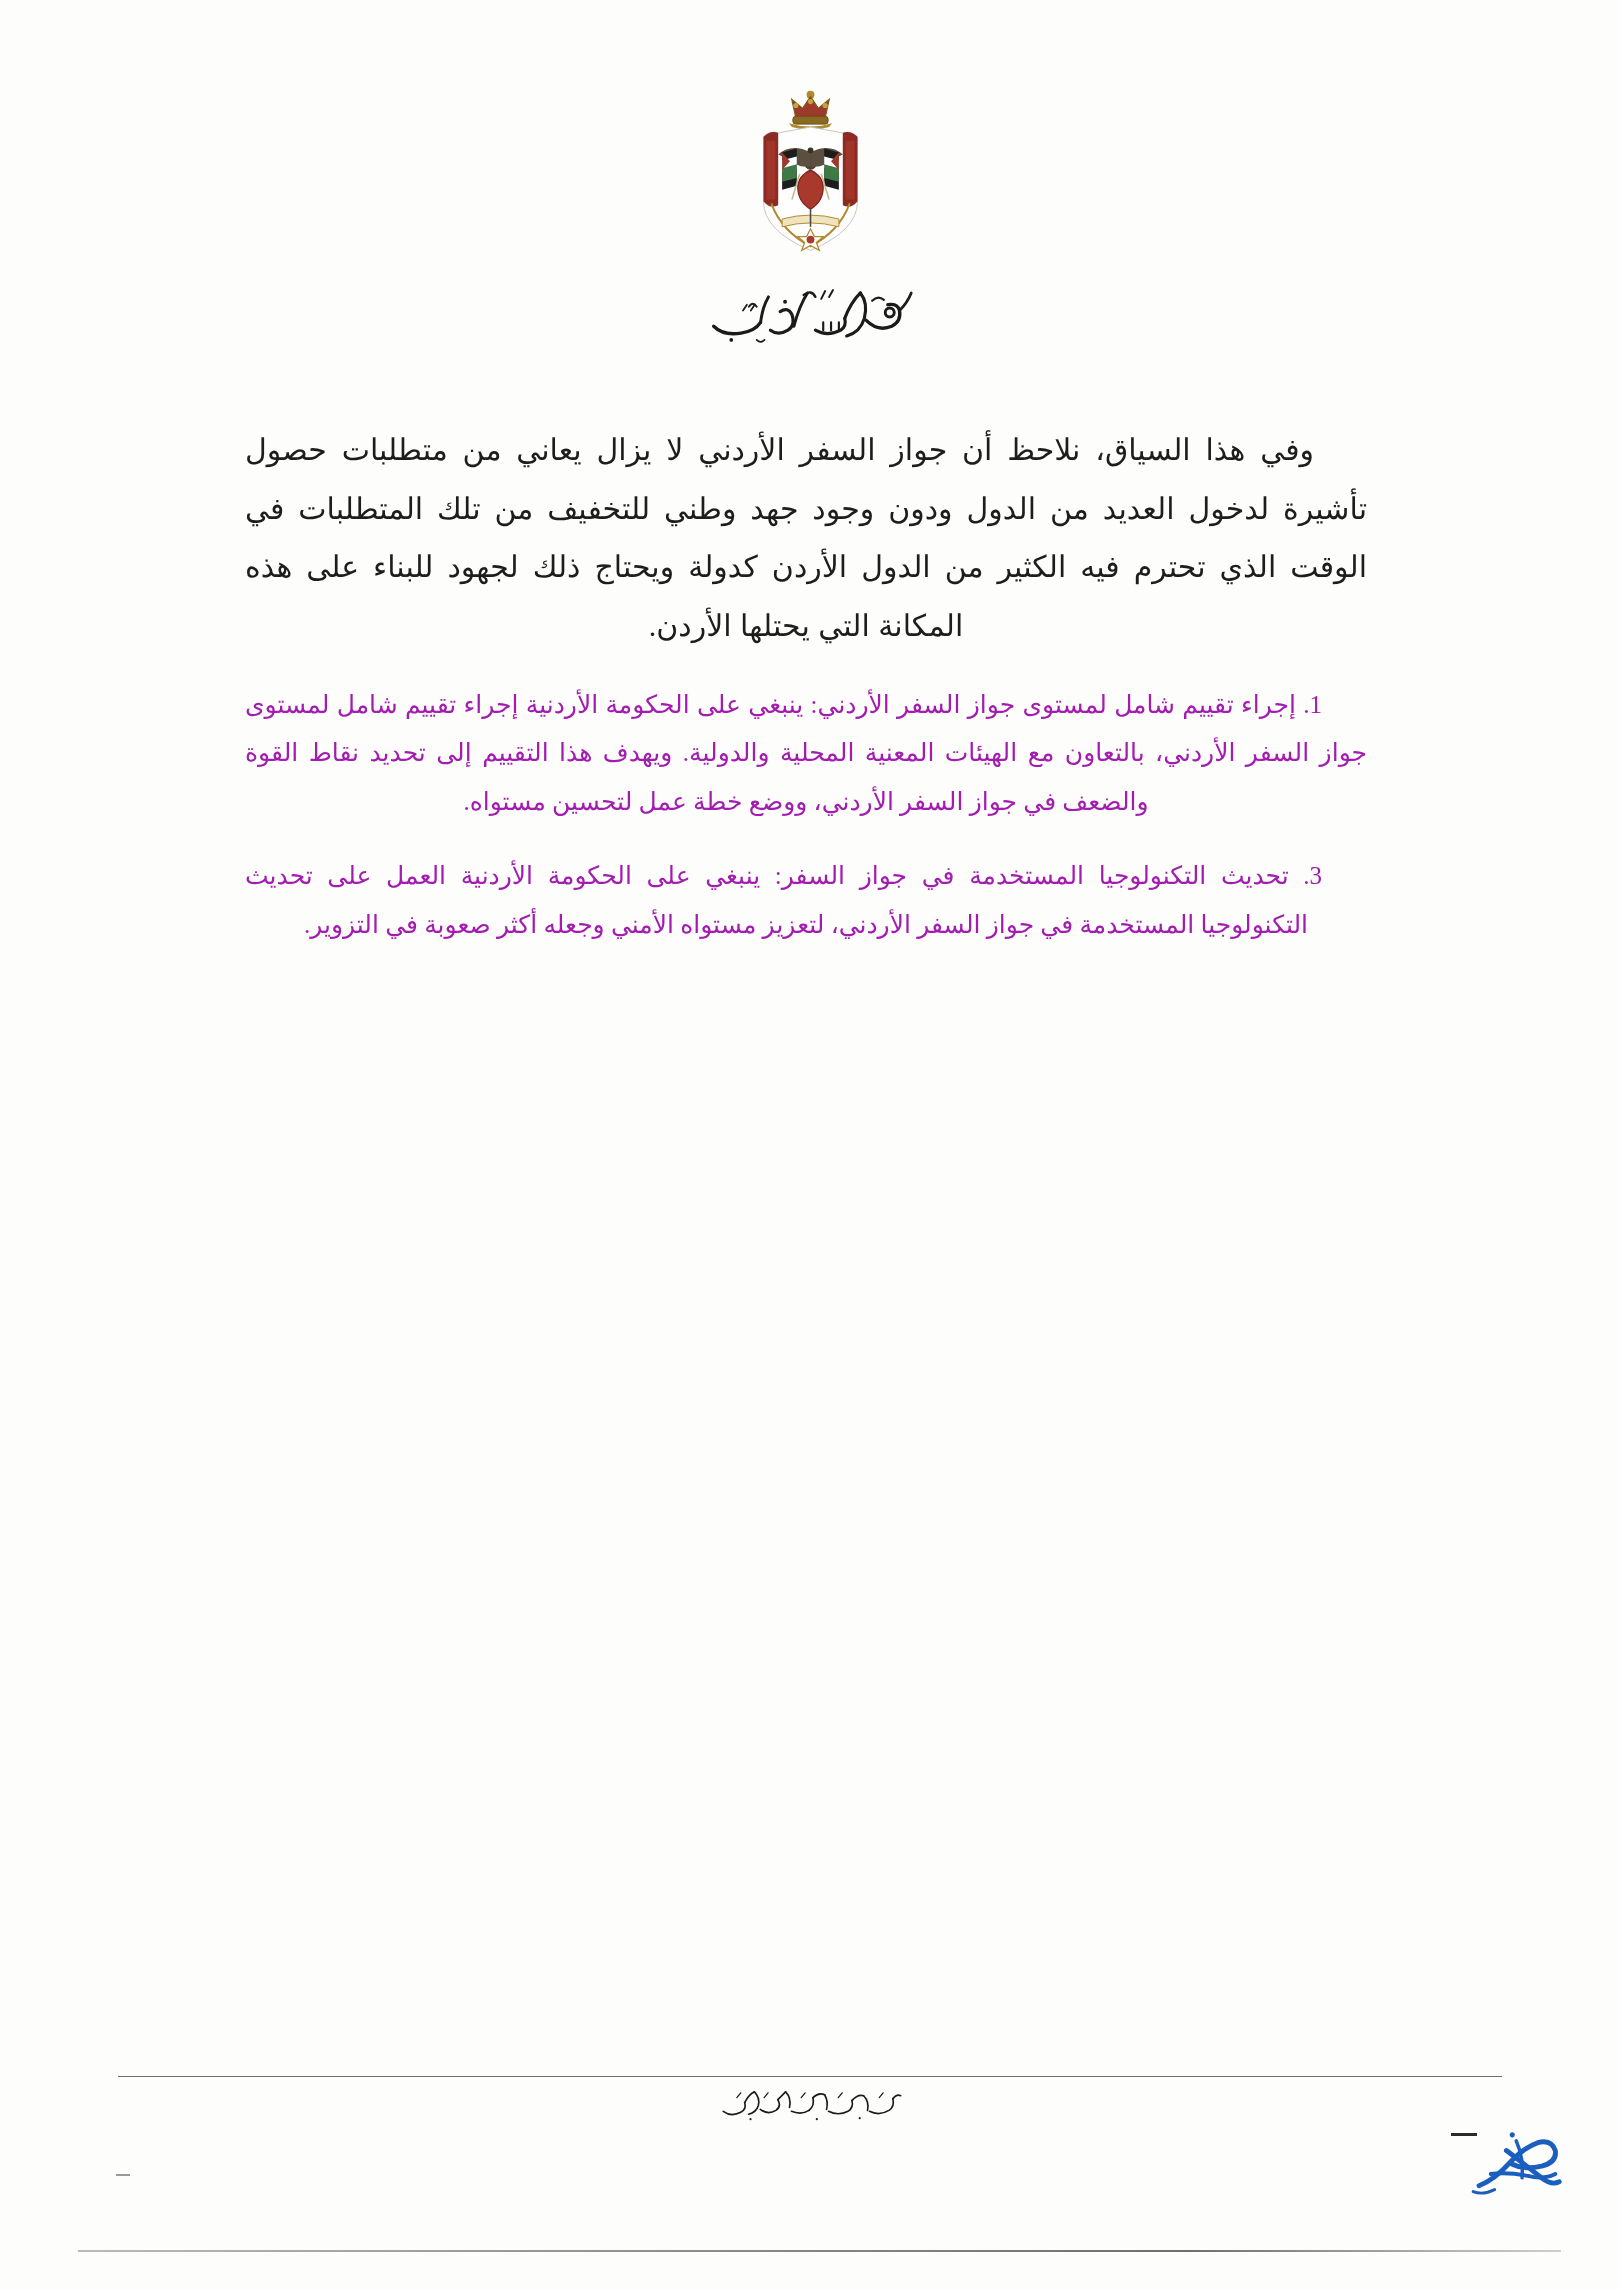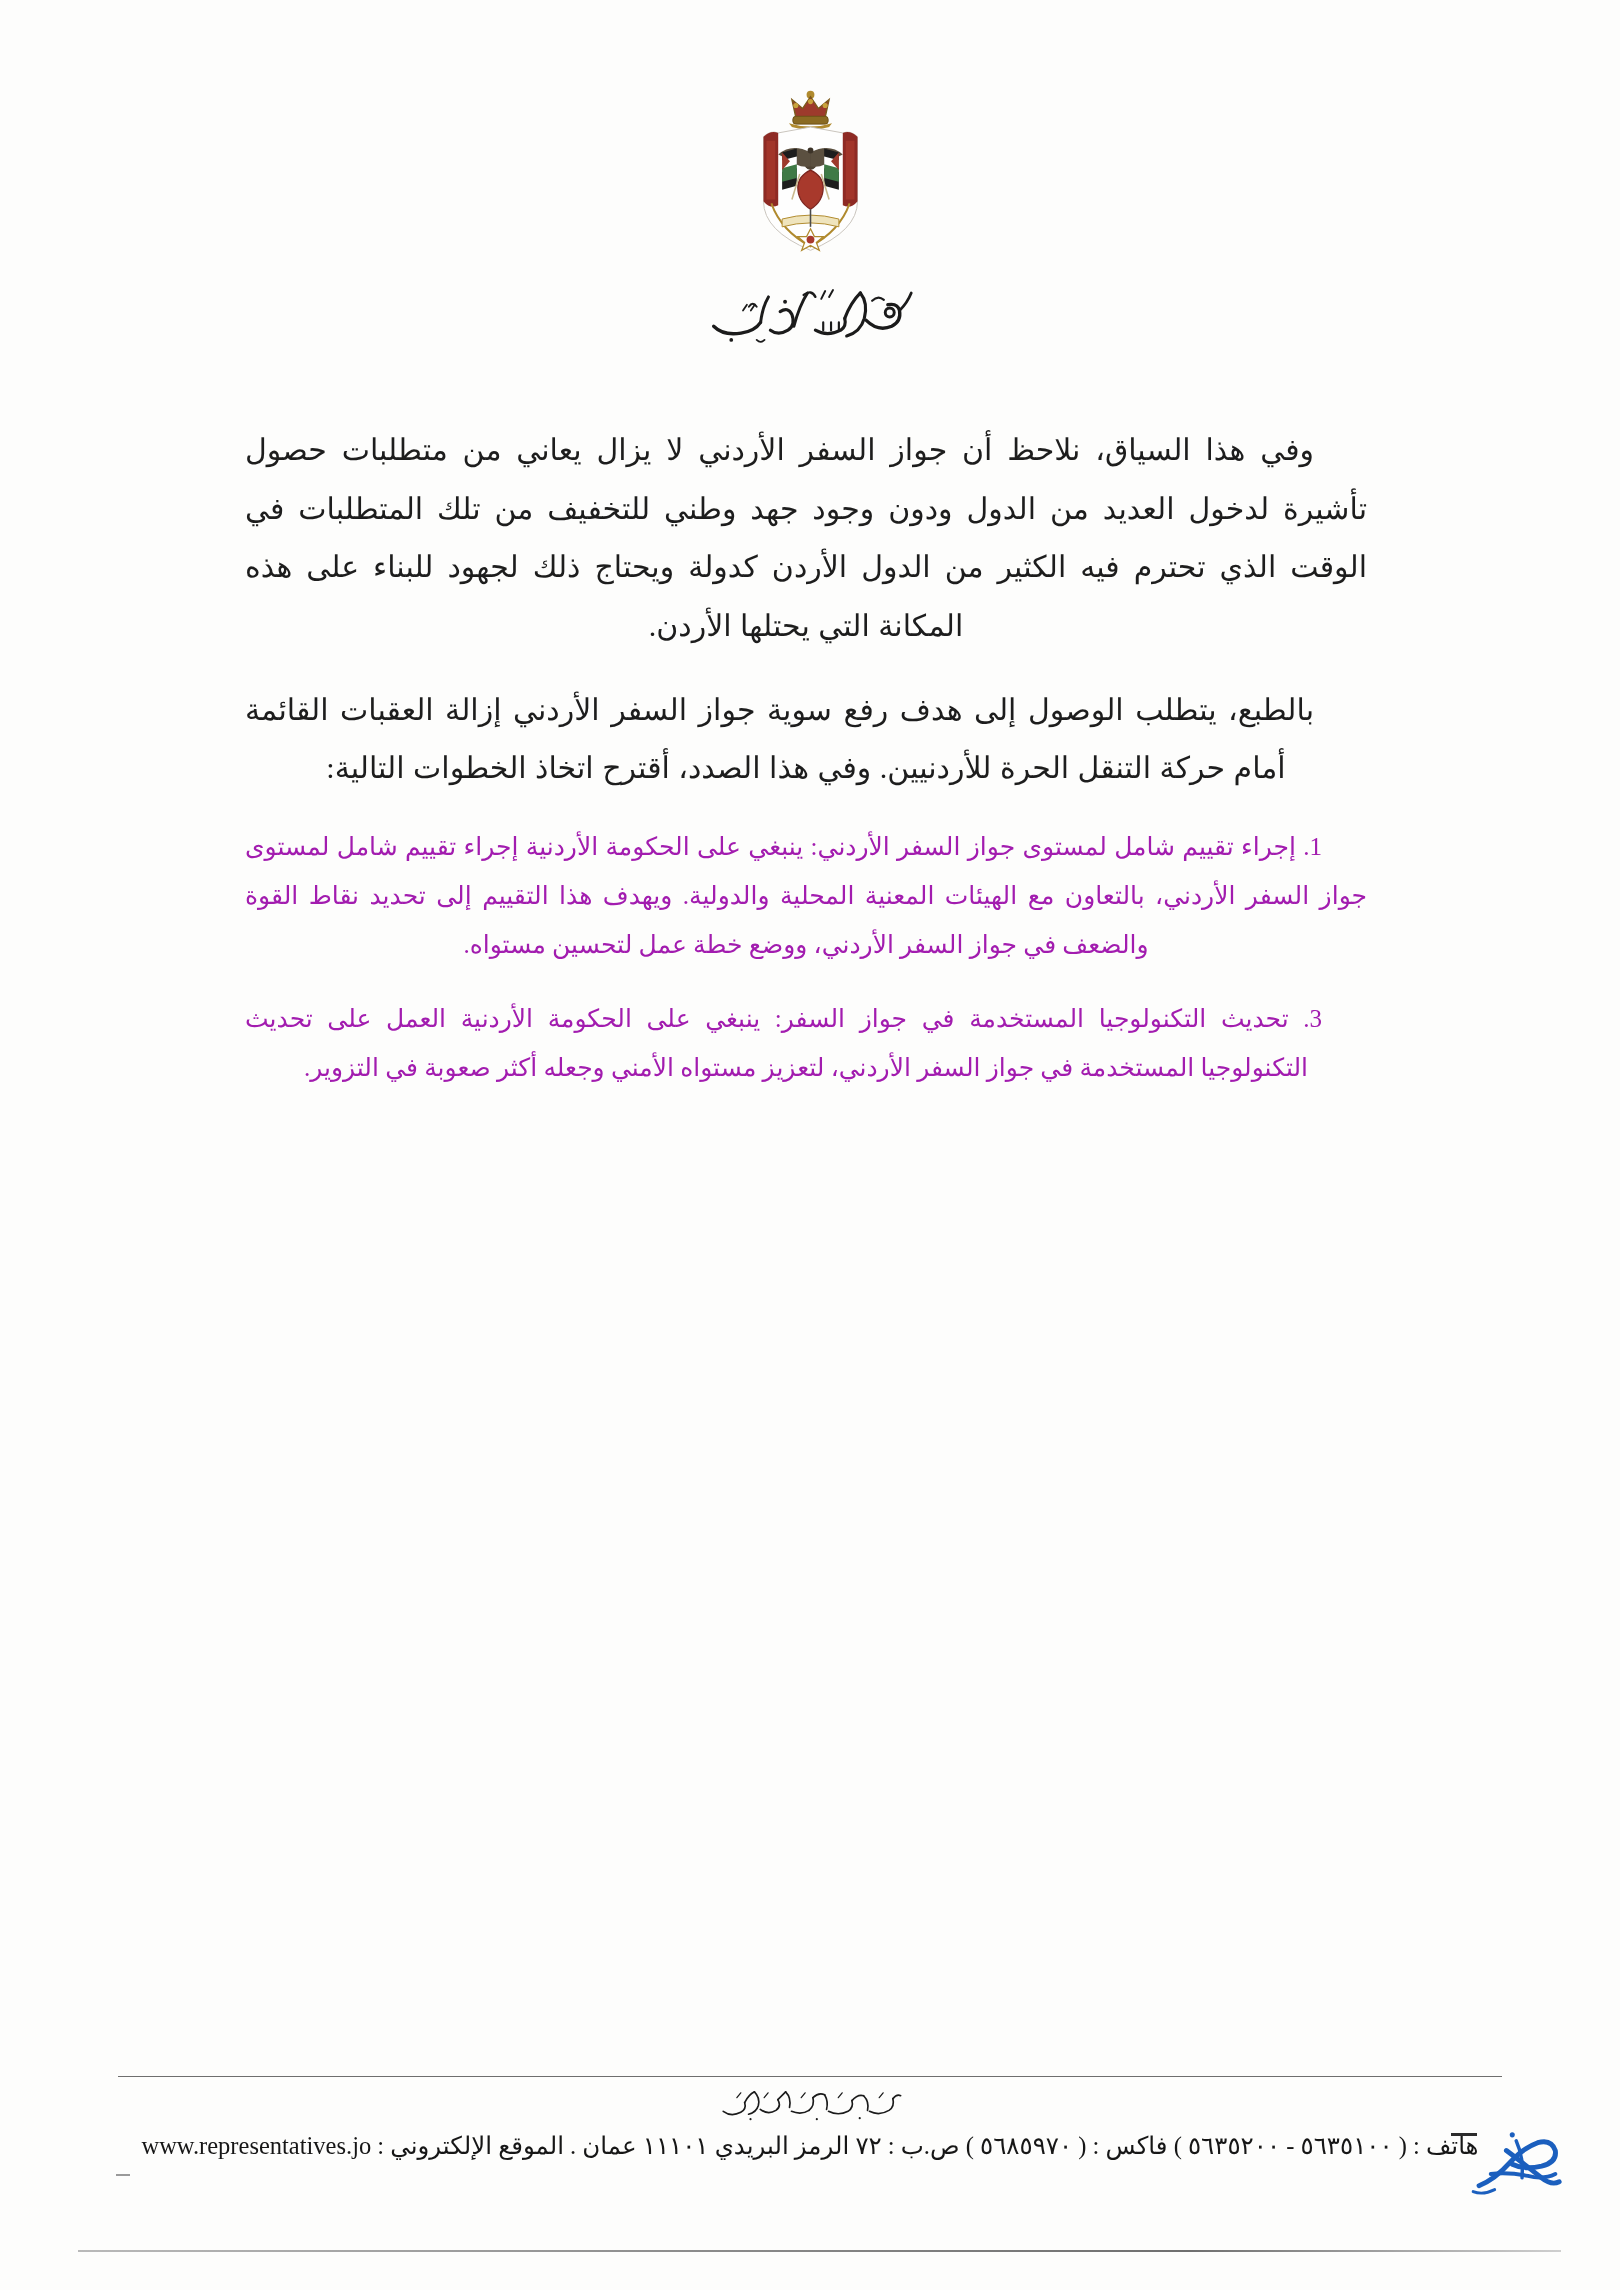--- a/index.html
+++ b/index.html
@@ -247,21 +247,20 @@
         </g>
       </svg>
     </div>
   </div>
 
   <div class="body-content">
 
 
     <p class="para">وفي هذا السياق، نلاحظ أن جواز السفر الأردني لا يزال يعاني من متطلبات حصول تأشيرة لدخول العديد من الدول ودون وجود جهد وطني للتخفيف من تلك المتطلبات في الوقت الذي تحترم فيه الكثير من الدول الأردن كدولة ويحتاج ذلك لجهود للبناء على هذه المكانة التي يحتلها الأردن.</p>
 
-    <p class="para">بالطبع، يتطلب الوصول إلى هدف رفع سوية جواز السفر الأردني إزالة العقبات القائمة أمام حركة التنقل الحرة للأردنيين. وفي هذا الصدد، أقترح اتخاذ الخطوات التالية:</p>
 
     <p class="list-item">1. إجراء تقييم شامل لمستوى جواز السفر الأردني: ينبغي على الحكومة الأردنية إجراء تقييم شامل لمستوى جواز السفر الأردني، بالتعاون مع الهيئات المعنية المحلية والدولية. ويهدف هذا التقييم إلى تحديد نقاط القوة والضعف في جواز السفر الأردني، ووضع خطة عمل لتحسين مستواه.</p>
 
 
     <p class="list-item">3. تحديث التكنولوجيا المستخدمة في جواز السفر: ينبغي على الحكومة الأردنية العمل على تحديث التكنولوجيا المستخدمة في جواز السفر الأردني، لتعزيز مستواه الأمني وجعله أكثر صعوبة في التزوير.</p>
 
   </div>
 
   <div class="footer">
 
@@ -291,23 +290,20 @@
           <path d="M86 12 L90 7" stroke-width="1.3"></path>
           <path d="M124 12 L128 7" stroke-width="1.3"></path>
           <path d="M166 12 L170 7" stroke-width="1.3"></path>
           <circle cx="34" cy="34" r="1.1" fill="#1b1b1b" stroke="none"></circle>
           <circle cx="102" cy="34" r="1.1" fill="#1b1b1b" stroke="none"></circle>
           <circle cx="146" cy="33" r="1.1" fill="#1b1b1b" stroke="none"></circle>
         </g>
       </svg>
     </div>
 
-    <div class="footer-contact">
-      <span>هاتف : ( ٥٦٣٥١٠٠ - ٥٦٣٥٢٠٠ )  فاكس : ( ٥٦٨٥٩٧٠ )  ص.ب : ٧٢ الرمز البريدي ١١١٠١ عمان . الموقع الإلكتروني : </span><span class="latin">www.representatives.jo</span>
-    </div>
 
     <div class="bottom-rule"></div>
   </div>
 
   <svg class="sig-mark" viewBox="0 0 120 90" aria-hidden="true">
     <g fill="none" stroke="#1b5fbe" stroke-linecap="round" stroke-linejoin="round">
       <path d="M14 58 Q30 52 46 34 Q58 20 74 14 Q88 10 92 22 Q94 34 78 38 Q60 42 48 36" stroke-width="5"></path>
       <path d="M42 22 Q58 34 78 50 Q88 58 96 54" stroke-width="5"></path>
       <path d="M26 46 Q44 44 64 48 Q80 52 92 46" stroke-width="4"></path>
       <path d="M52 12 Q60 30 58 50" stroke-width="3.5"></path>

